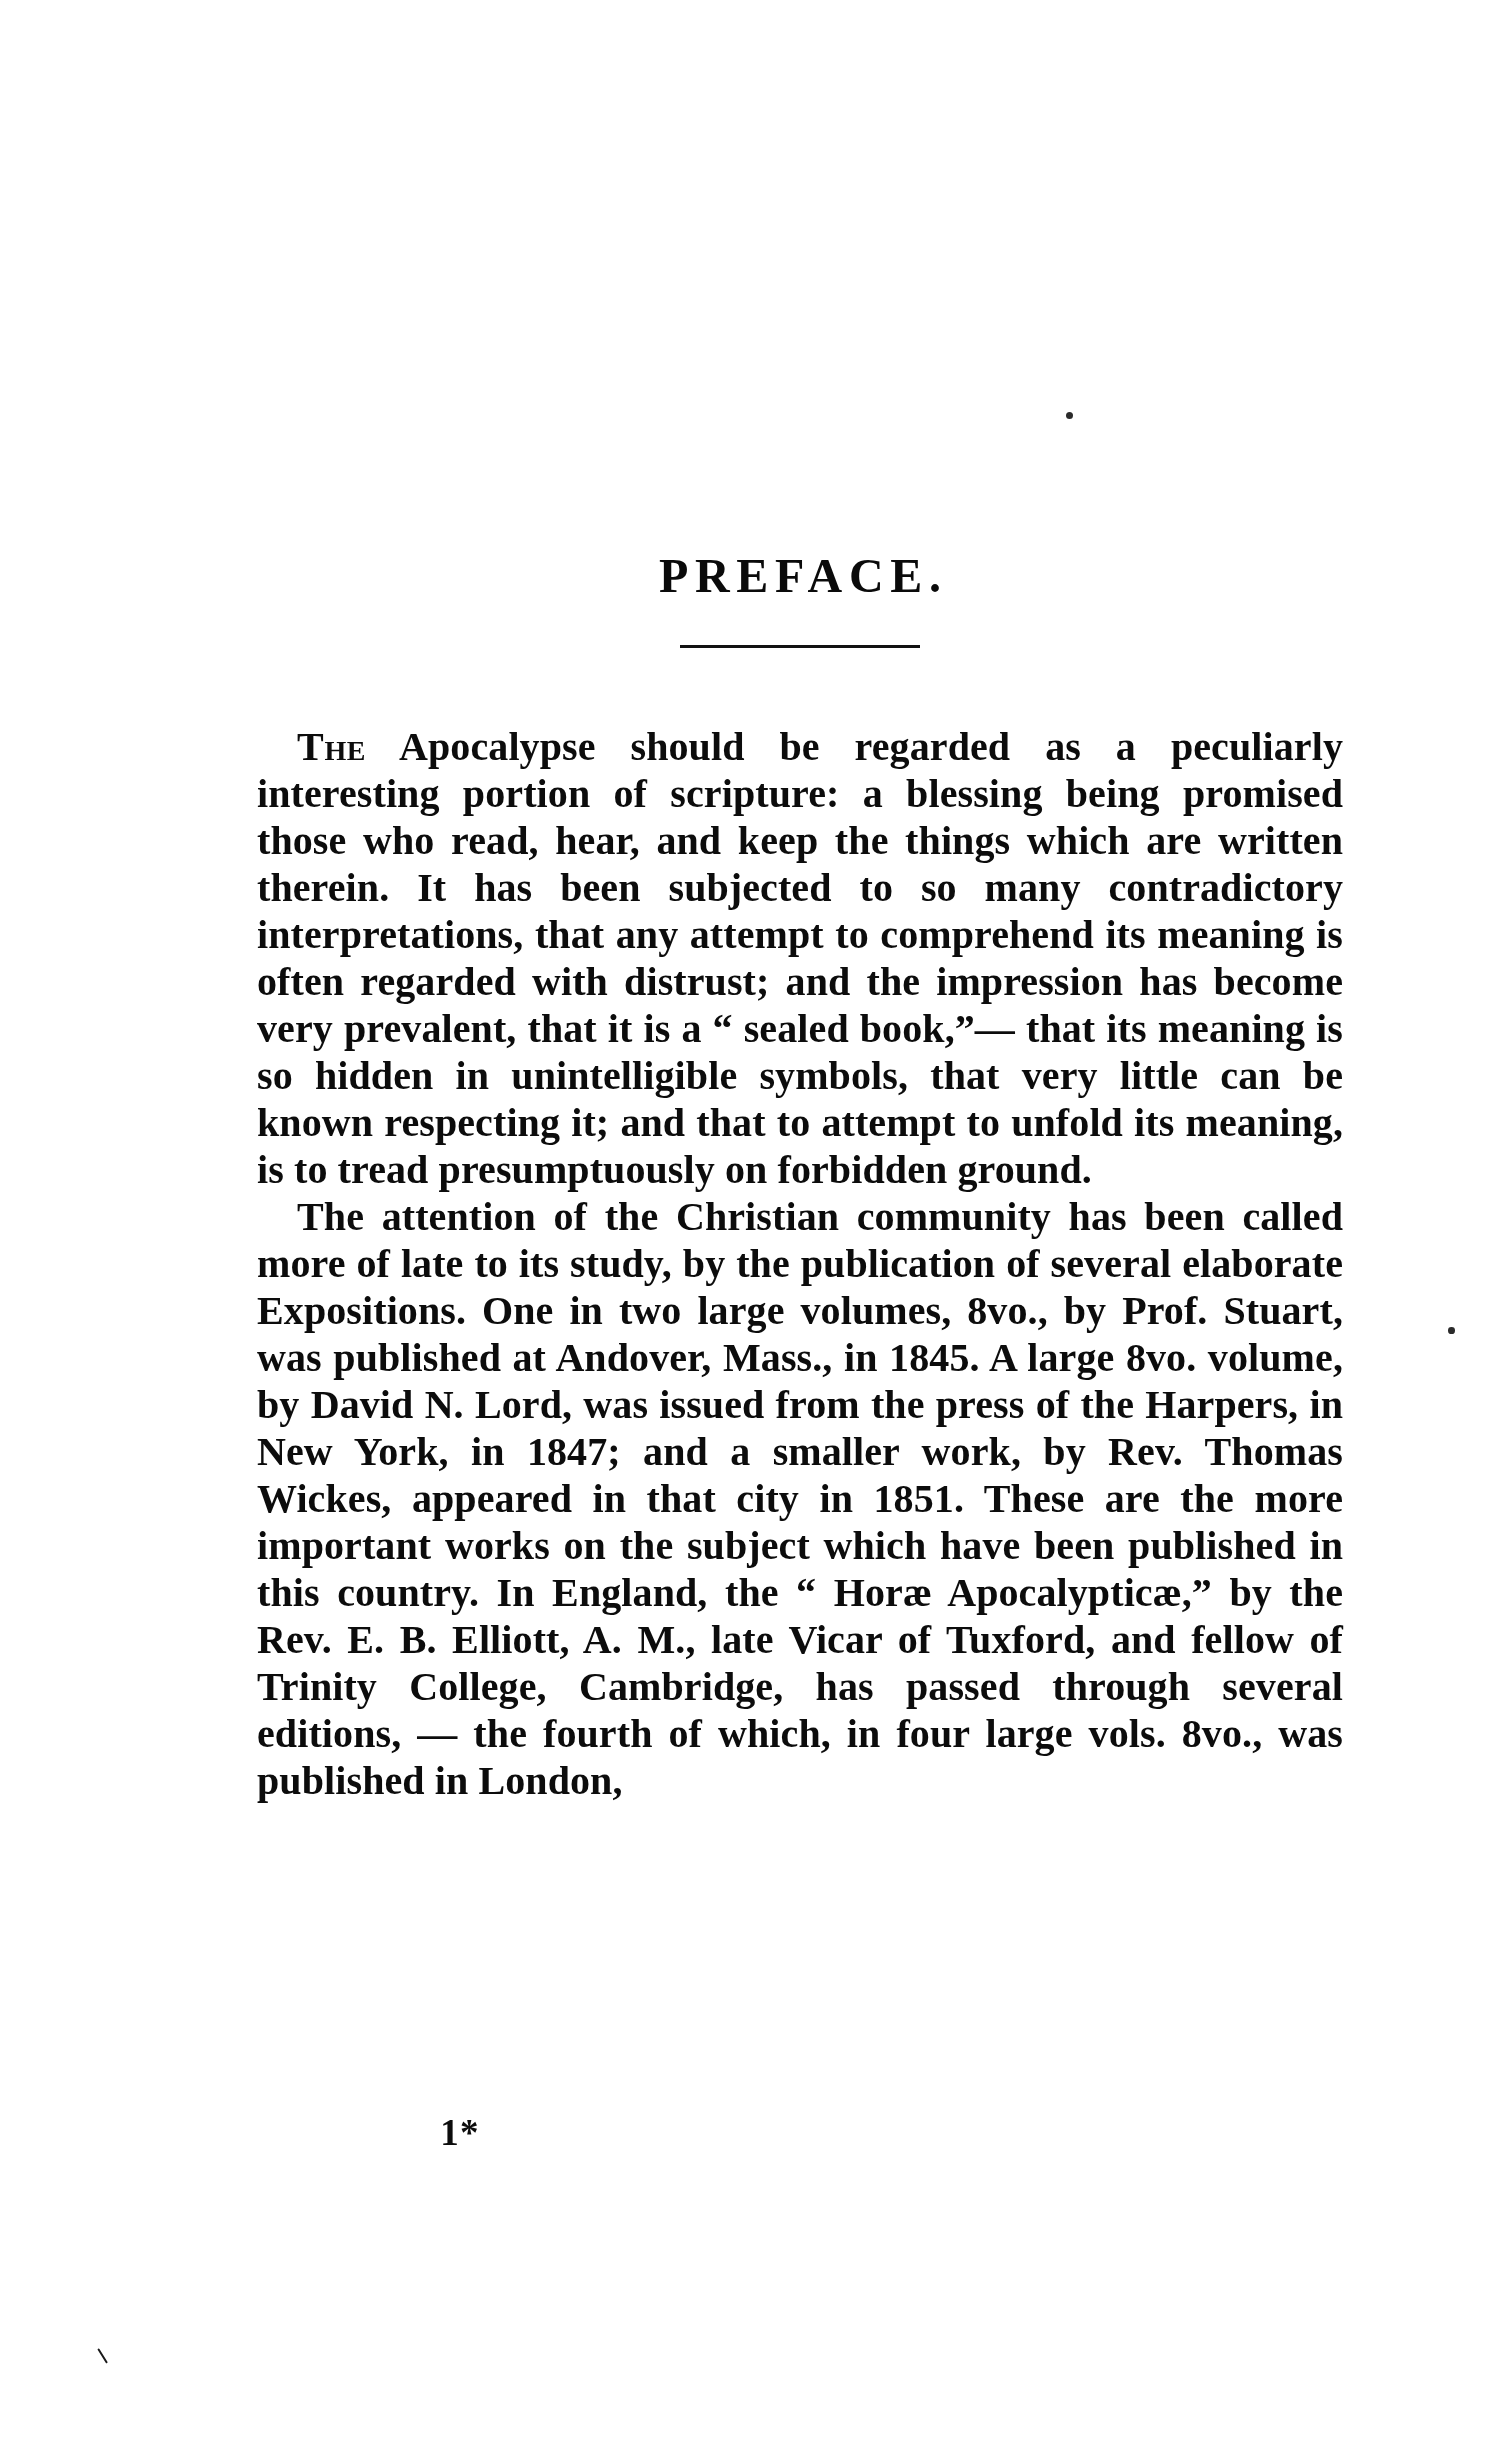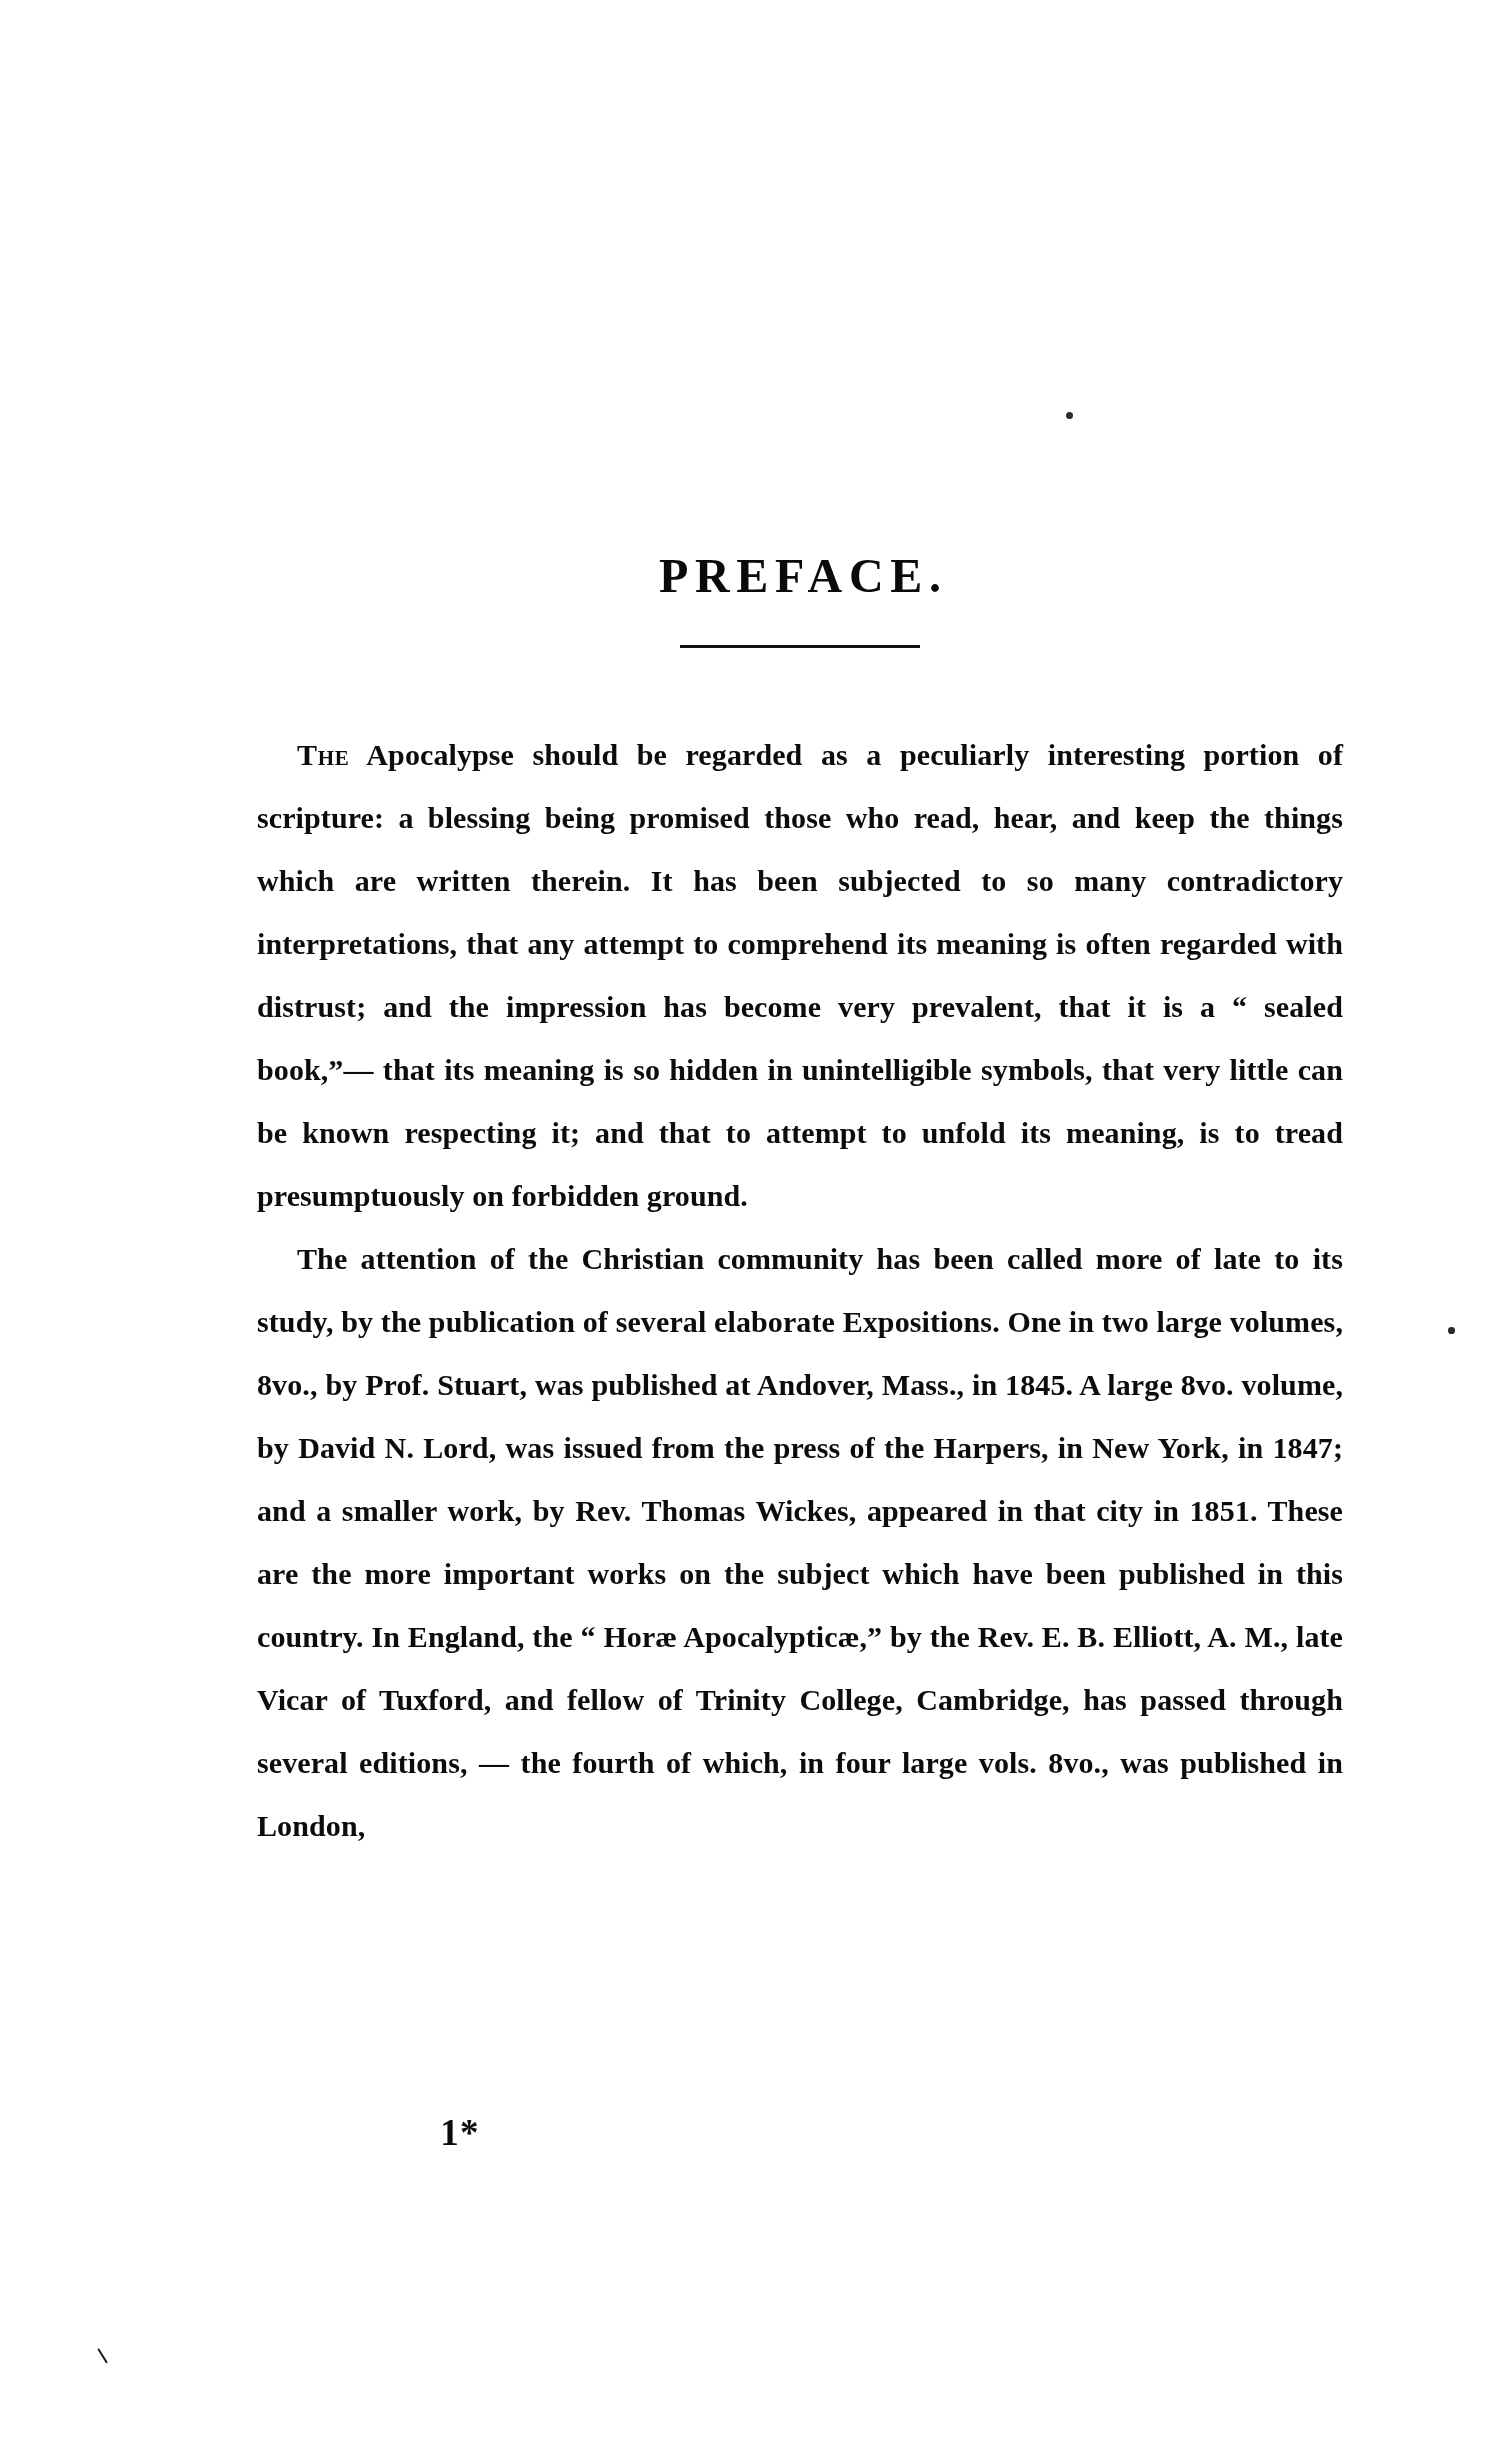--- a/index.html
+++ b/index.html
@@ -69,22 +69,22 @@
   }
   .rule {
     display: inline-block;
     width: 240px;
     height: 3.3px;
     background: #111111;
   }
 
   .body-text {
     margin-top: 73px;
-    font-size: 30px;
-    line-height: 63px;
+    font-size: 40px;
+    line-height: 47px;
     text-align: justify;
     text-justify: inter-word;
     letter-spacing: 0.1px;
     font-weight: 600;
   }
 
   .body-text p {
     margin: 0;
     text-indent: 40px;
   }

